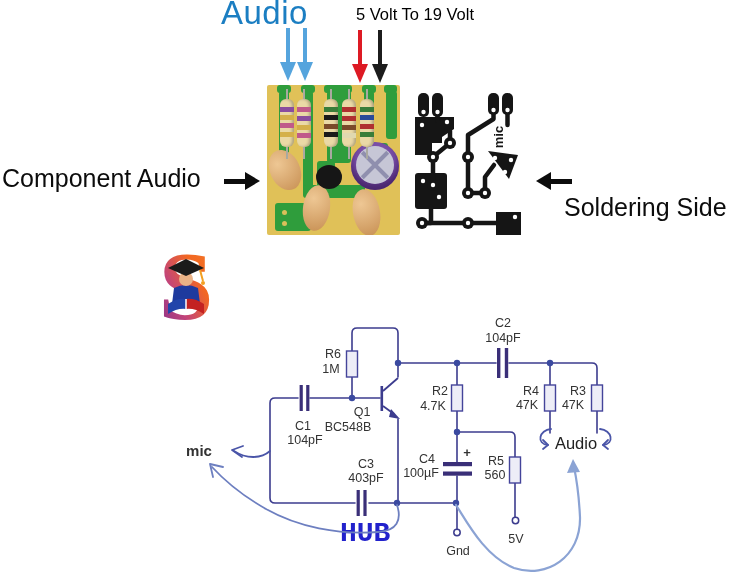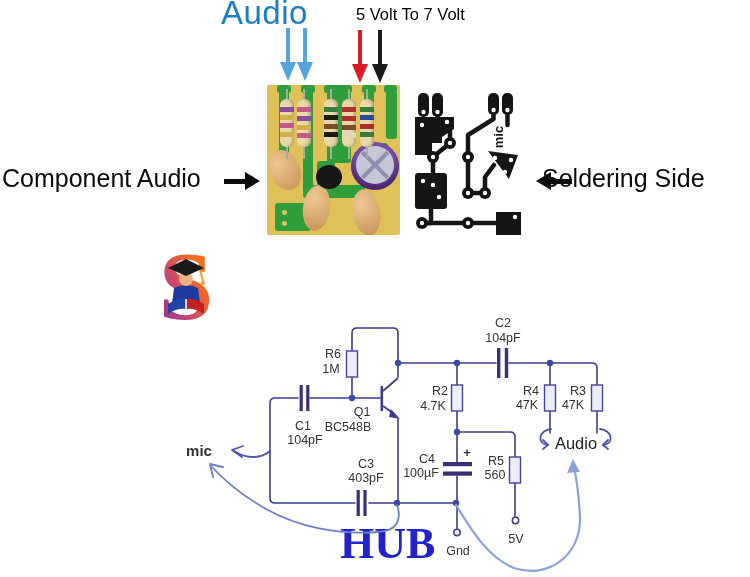--- a/index.html
+++ b/index.html
@@ -51,31 +51,31 @@
   .tran{position:absolute;left:49px;top:80px;width:26px;height:24px;background:#161616;
         border-radius:50%;}
   .dot{position:absolute;width:5px;height:5px;border-radius:50%;background:#d8c05a;}
 
   
   .solder{position:absolute;left:408px;top:85px;}
   .logo{position:absolute;left:140px;top:242px;width:310px;height:86px;}
   .logo-text{position:absolute;left:200px;top:276px;display:flex;align-items:baseline;
              font-family:"Liberation Serif",serif;font-weight:bold;white-space:nowrap;}
   .logo-text .p1{font-size:40px;color:#f26722;}
-  .logo-text .p2{font-size:44px;color:#2222cc;}
+  .logo-text .p2{font-size:28px;color:#2222cc;font-family:Liberation Mono, monospace;}
   .logo-text .p3{font-size:28px;color:#8a8a8a;}
   .schem{position:absolute;left:183px;top:313px;}
 </style>
 </head>
 <body>
 
 <div class="canvas">
 
   <div class="audio-title">Audio</div>
-  <div class="volt-title">5 Volt To 7 Volt</div>
+  <div class="volt-title">5 Volt To 19 Volt</div>
 
   <div class="adown blue" style="left:280px;top:28px;">
       <div class="sh"></div>
       <div class="hd"></div>
     </div>
   <div class="adown blue" style="left:297px;top:28px;">
       <div class="sh"></div>
       <div class="hd"></div>
     </div>
   <div class="adown red" style="left:352px;top:30px;">
@@ -89,21 +89,21 @@
 
   <div class="side-label" style="left:2px;">Component Audio</div>
   <div class="harrow right" style="left:224px;">
       <div class="sh"></div>
       <div class="hd"></div>
     </div>
   <div class="harrow left" style="left:536px;">
       <div class="hd"></div>
       <div class="sh"></div>
     </div>
-  <div class="side-label" style="left:542px;">Soldering Side</div>
+  <div class="side-label" style="left:564px;margin-top:29px;">Soldering Side</div>
 
   <div class="pcb">
     <div class="tr" style="left:10px;top:0;width:14px;height:8px"></div>
     <div class="tr" style="left:34px;top:0;width:14px;height:8px"></div>
     <div class="tr" style="left:57px;top:0;width:28px;height:8px"></div>
     <div class="tr" style="left:95px;top:0;width:14px;height:8px"></div>
     <div class="tr" style="left:117px;top:0;width:13px;height:8px"></div>
     <div class="tr" style="left:12px;top:6px;width:10px;height:68px"></div>
     <div class="tr" style="left:36px;top:6px;width:10px;height:102px"></div>
     <div class="tr" style="left:60px;top:6px;width:24px;height:72px"></div>

